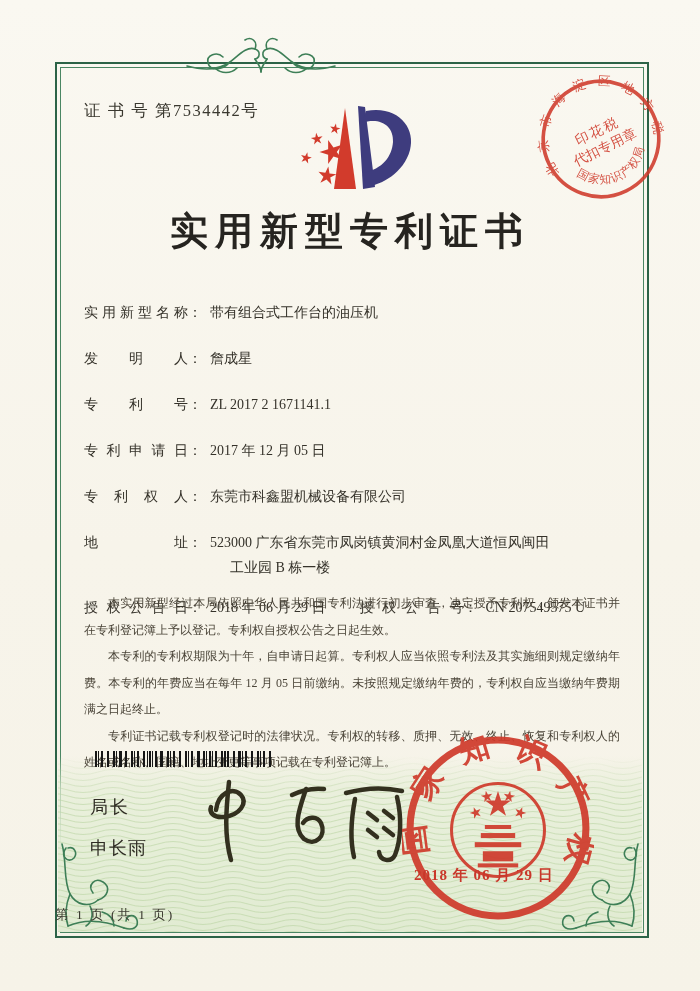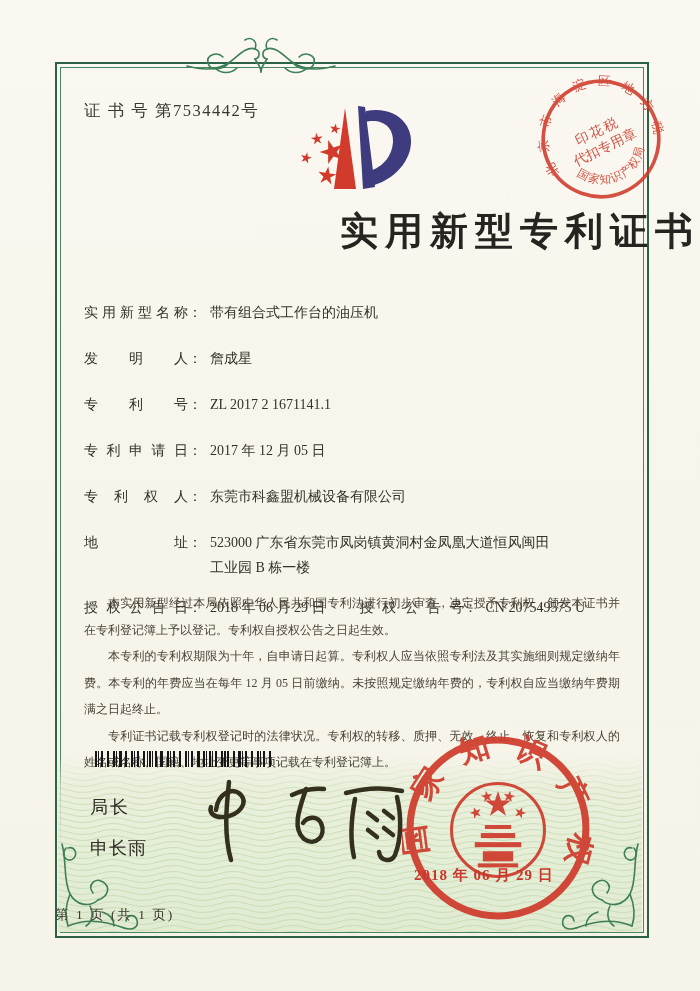--- a/index.html
+++ b/index.html
@@ -13,21 +13,21 @@
   
   .band{position:absolute;left:58px;top:756px;width:584px;height:176px;z-index:1;
         background:linear-gradient(180deg,rgba(229,238,215,0) 0%,rgba(229,238,215,.7) 18%,#e5eed7 55%,#e1ebd2 100%);
         overflow:hidden;}
   .band svg{position:absolute;inset:0;-webkit-mask-image:linear-gradient(180deg,transparent,black 24%);
         mask-image:linear-gradient(180deg,transparent,black 24%);}
   .ornament{position:absolute;z-index:2;}
   
   .cert-no{position:absolute;left:84px;top:100px;font-size:16.5px;letter-spacing:1.5px;color:#3a382f;z-index:2;}
   .logo{position:absolute;left:278px;top:96px;z-index:2;}
-  .title{position:absolute;left:0;right:0;top:206px;text-align:right;font-size:38px;font-weight:600;
+  .title{position:absolute;left:0;right:0;top:206px;text-align:center;font-size:38px;font-weight:600;
          letter-spacing:7px;color:#262420;z-index:2;}
   .fields{position:absolute;left:84px;top:303px;width:540px;font-size:14px;color:#35322a;z-index:2;}
   .frow{display:flex;margin-bottom:27px;line-height:19px;}
   .flabel{display:inline-block;width:104px;text-align:justify;text-align-last:justify;flex:0 0 104px;}
   .fcolon{flex:0 0 16px;}
   .fvalue{margin-left:6px;}
   .grow{display:flex;margin-bottom:0;line-height:19px;}
   .gpair{display:flex;}
   .gpair.right{margin-left:34px;}
   .body-text{position:absolute;left:84px;top:590px;width:536px;font-size:12px;line-height:26.5px;
@@ -197,21 +197,21 @@
     <div class="frow">
       <span class="flabel">专利权人</span>
         <span class="fcolon">：</span>
       <span class="fvalue">东莞市科鑫盟机械设备有限公司</span>
     </div>
     <div class="frow" style="margin-bottom:21px;">
       <span class="flabel">地址</span>
         <span class="fcolon">：</span>
       <span class="fvalue">
         <span>523000 广东省东莞市凤岗镇黄洞村金凤凰大道恒风闽田</span><br>
-        <span style="display:inline-block;margin-top:6px;">工业园 B 栋一楼</span>
+        <span style="display:inline-block;margin-top:6px;margin-left:20px;">工业园 B 栋一楼</span>
       </span>
     </div>
     <div class="grow">
       <span class="gpair">
         <span class="flabel">授权公告日</span>
           <span class="fcolon">：</span>
         <span class="fvalue">2018 年 06 月 29 日</span>
       </span>
       <span class="gpair right">
         <span class="flabel">授权公告号</span>

